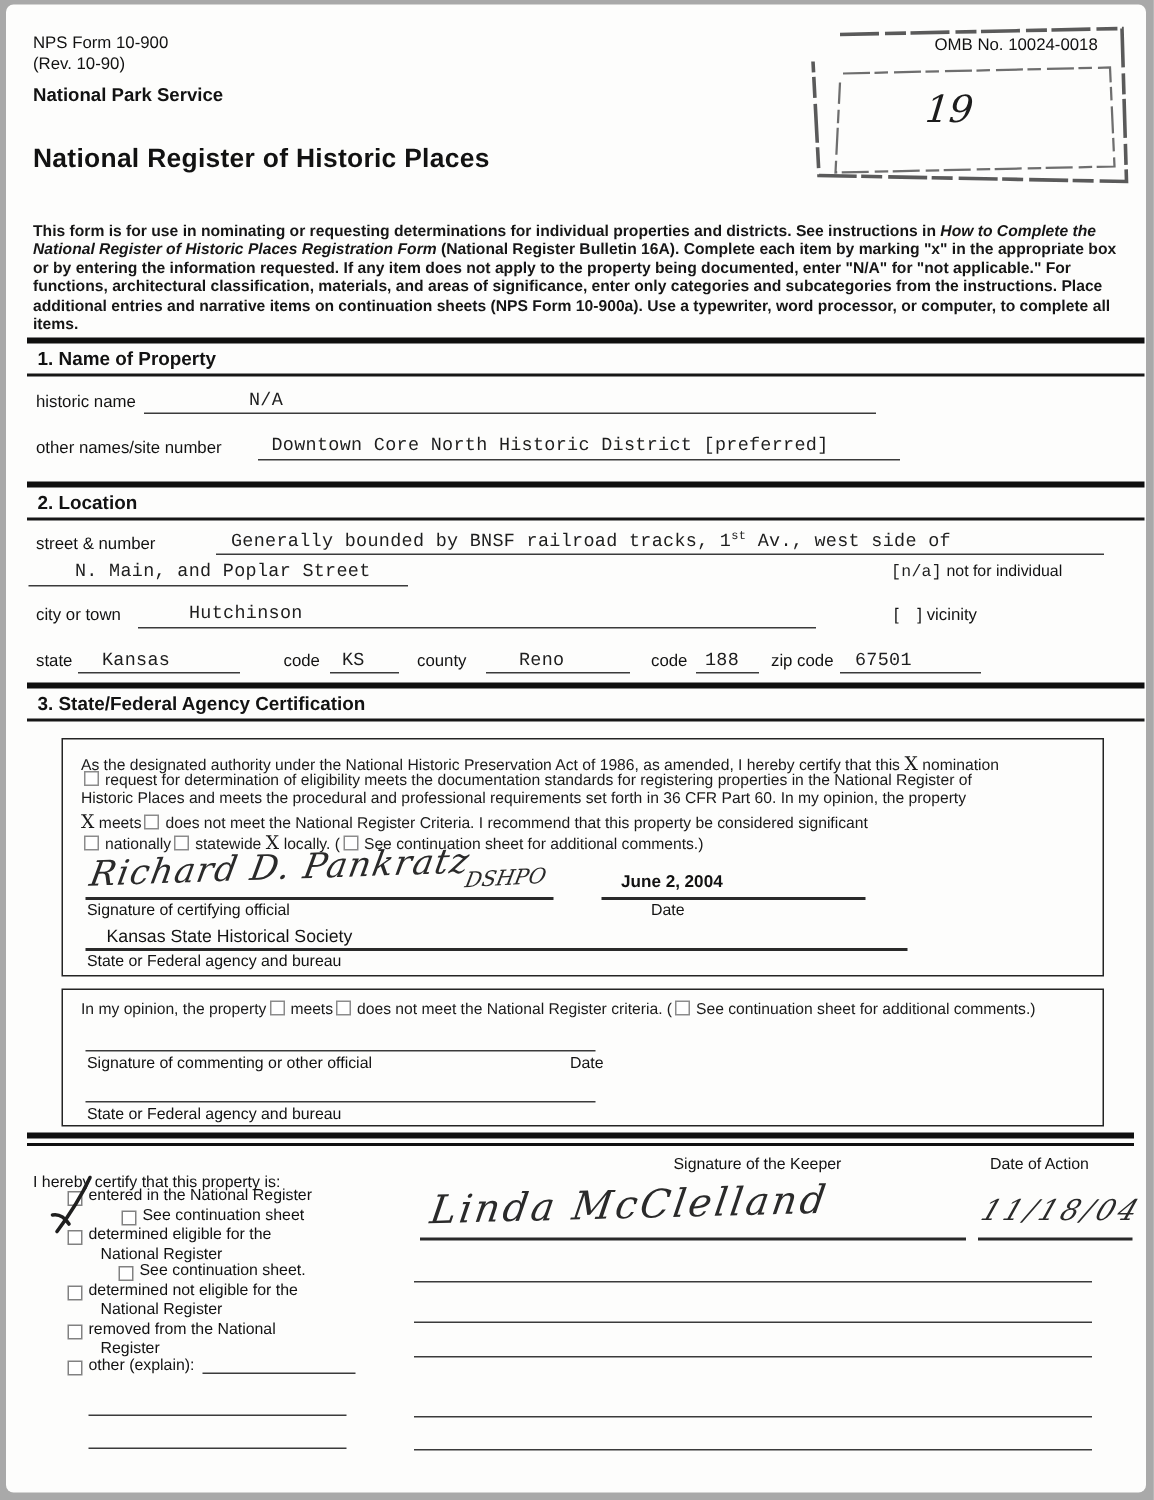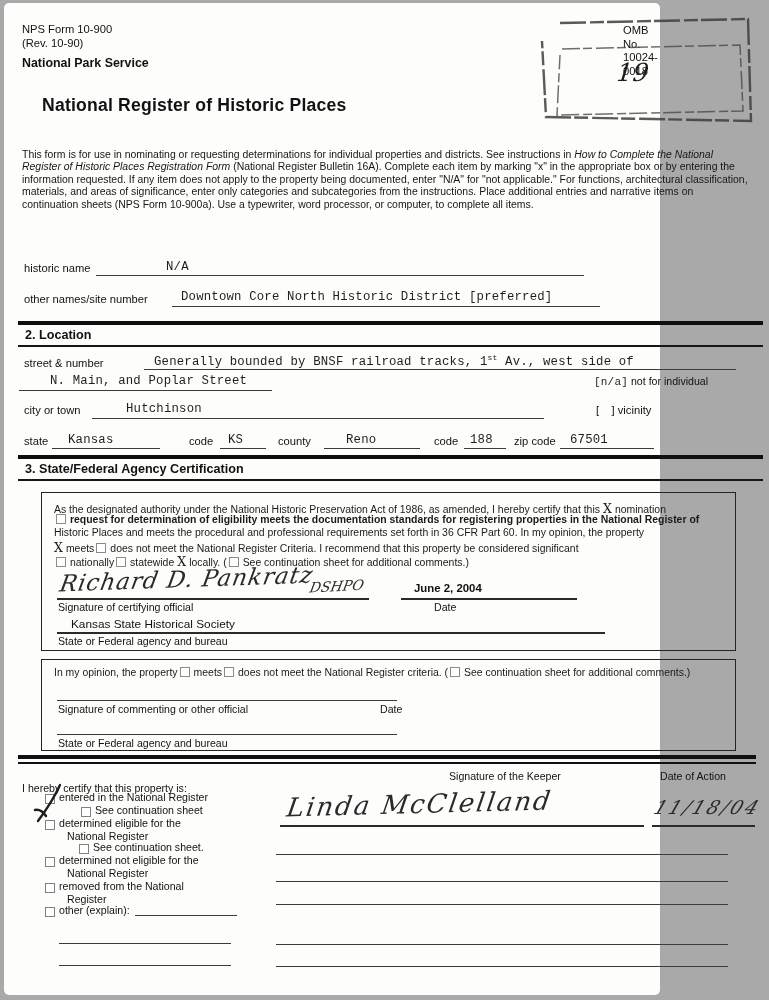--- a/index.html
+++ b/index.html
@@ -1,33 +1,33 @@
 <!DOCTYPE html>
 <html><head>
 <meta charset="utf-8">
 <style>
   html,body{margin:0;padding:0;background:#a9a9a9;}
   .page{position:relative;width:769px;height:1000px;background:#a9a9a9;overflow:hidden;
         font-family:"Liberation Sans",sans-serif;color:#121212;}
-  .paper{position:absolute;left:4px;top:3px;width:656px;height:992px;background:#fdfdfc;border-radius:5px;}
+  .paper{position:absolute;left:4px;top:3px;width:760px;height:992px;background:#fdfdfc;border-radius:5px;}
   .abs{position:absolute;}
   .rule{position:absolute;height:0;border-bottom:1.6px solid #3b3b3b;}
   .rule.heavy{border-bottom:2px solid #2a2a2a;}
   .secbar{position:absolute;left:14px;width:738px;border-top:4px solid #0f0f0f;border-bottom:2.4px solid #161616;
           padding:3px 0 3px 7px;font-weight:bold;font-size:12.6px;background:transparent;}
   .blockbar{position:absolute;left:14px;width:738px;background:#101010;}
   .lbl{font-size:11.2px;white-space:nowrap;}
   .sm{font-size:10.6px;white-space:nowrap;}
   .tw{font-family:Liberation Mono, monospace;font-size:12.3px;color:#1e1e1e;white-space:nowrap;letter-spacing:0.2px;}
   .tw sup{font-size:8px;}
   .bold{font-weight:bold;}
   .hdr-small{font-size:11.2px;line-height:13.5px;}
   .dept{font-weight:bold;font-size:12.4px;line-height:14.5px;}
-  .title{font-weight:bold;font-size:17.6px;line-height:22px;letter-spacing:0.2px;margin-left:20px;}
-  .instr{font-size:10.45px;line-height:12.45px;width:729px;color:#161616;}
+  .title{font-weight:bold;font-size:17.6px;line-height:22px;letter-spacing:0.2px;}
+  .instr{font-size:10.45px;line-height:12.45px;width:729px;color:#161616;font-weight:bold;}
   .certbox{position:absolute;left:37px;width:693px;border:1.8px solid #242424;background:transparent;}
   .boxline{position:absolute;left:12px;font-size:10.45px;white-space:nowrap;color:#1a1a1a;}
   .cbi{display:inline-block;width:8px;height:8px;border:1.1px solid #8b8b8b;background:#fff;
        vertical-align:-1px;margin:0 4px 0 2px;}
   .cba{position:absolute;width:8px;height:8px;border:1.1px solid #818181;background:#fff;}
   .typedX{font-family:"DejaVu Serif",serif;font-size:12.5px;padding:0 3px;}
   .hw{font-family:"DejaVu Serif",serif;font-style:italic;color:#2a2a2a;white-space:nowrap;}
   .sig1{font-size:23px;transform:rotate(-2deg) skewX(-12deg);letter-spacing:1px;}
   .sig1b{font-size:14px;transform:rotate(-3deg) skewX(-14deg);}
   .sig2{font-size:26px;transform:rotate(-1.5deg) skewX(-10deg);letter-spacing:2px;}
@@ -57,20 +57,21 @@
     <div>National Park Service</div>
   </div>
   <div class="abs title" style="left:18px;top:91px;">
     <div>National Register of Historic Places</div>
   </div>
 
   <div class="abs instr" style="left:18px;top:146px;">
     <span>This form is for use in nominating or requesting determinations for individual properties and districts.  See instructions in </span><i>How to Complete the National Register of Historic Places Registration Form</i><span> (National Register Bulletin 16A).  Complete each item by marking "x" in the appropriate box or by entering the information requested.  If any item does not apply to the property being documented, enter "N/A" for "not applicable."  For functions, architectural classification, materials, and areas of significance, enter only categories and subcategories from the instructions.  Place additional entries and narrative items on continuation sheets (NPS Form 10-900a).  Use a typewriter, word processor, or computer, to complete all items.</span>
   </div>
 
+  <div class="secbar" style="top:222px;">1.  Name of Property</div>
 
   <div class="abs lbl" style="left:20px;top:259px;">historic name</div>
   <div class="rule" style="left:92px;top:272px;width:488px;"></div>
   <div class="abs tw" style="left:162px;top:257px;">N/A</div>
 
   <div class="abs lbl" style="left:20px;top:290px;">other names/site number</div>
   <div class="rule" style="left:168px;top:303px;width:428px;"></div>
   <div class="abs tw" style="left:177px;top:287px;">Downtown Core North Historic District [preferred]</div>
 
   <div class="secbar" style="top:318px;">2. Location</div>
@@ -112,21 +113,21 @@
   <div class="abs lbl" style="left:510px;top:432px;">zip code</div>
   <div class="rule" style="left:556px;top:445px;width:94px;"></div>
   <div class="abs tw" style="left:566px;top:430px;">67501</div>
 
   <div class="secbar" style="top:452px;">3. State/Federal Agency Certification</div>
 
   <div class="certbox" style="top:489px;height:157px;">
     <div class="boxline" style="top:8px;">
       <span>As the designated authority under the National Historic Preservation Act of 1986, as amended, I hereby certify that this</span><span class="typedX">X</span><span>nomination</span>
     </div>
-    <div class="boxline" style="top:21px;font-weight:bold;">
+    <div class="boxline" style="top:21px;">
       <span class="cbi"></span><span>request for determination of eligibility meets the documentation standards for registering properties in the National Register of</span>
     </div>
     <div class="boxline" style="top:34px;">Historic Places and meets the procedural and professional requirements set forth in 36 CFR Part 60.  In my opinion, the property</div>
     <div class="boxline" style="top:47px;">
       <span class="typedX" style="padding-left:0;">X</span><span>meets</span><span class="cbi"></span><span>does not meet the National Register Criteria. I recommend that this  property be considered significant</span>
     </div>
     <div class="boxline" style="top:61px;">
       <span class="cbi"></span><span>nationally</span><span class="cbi"></span><span>statewide</span><span class="typedX">X</span><span>locally.   (</span><span class="cbi"></span><span>See continuation sheet for additional comments.)</span>
     </div>
 

